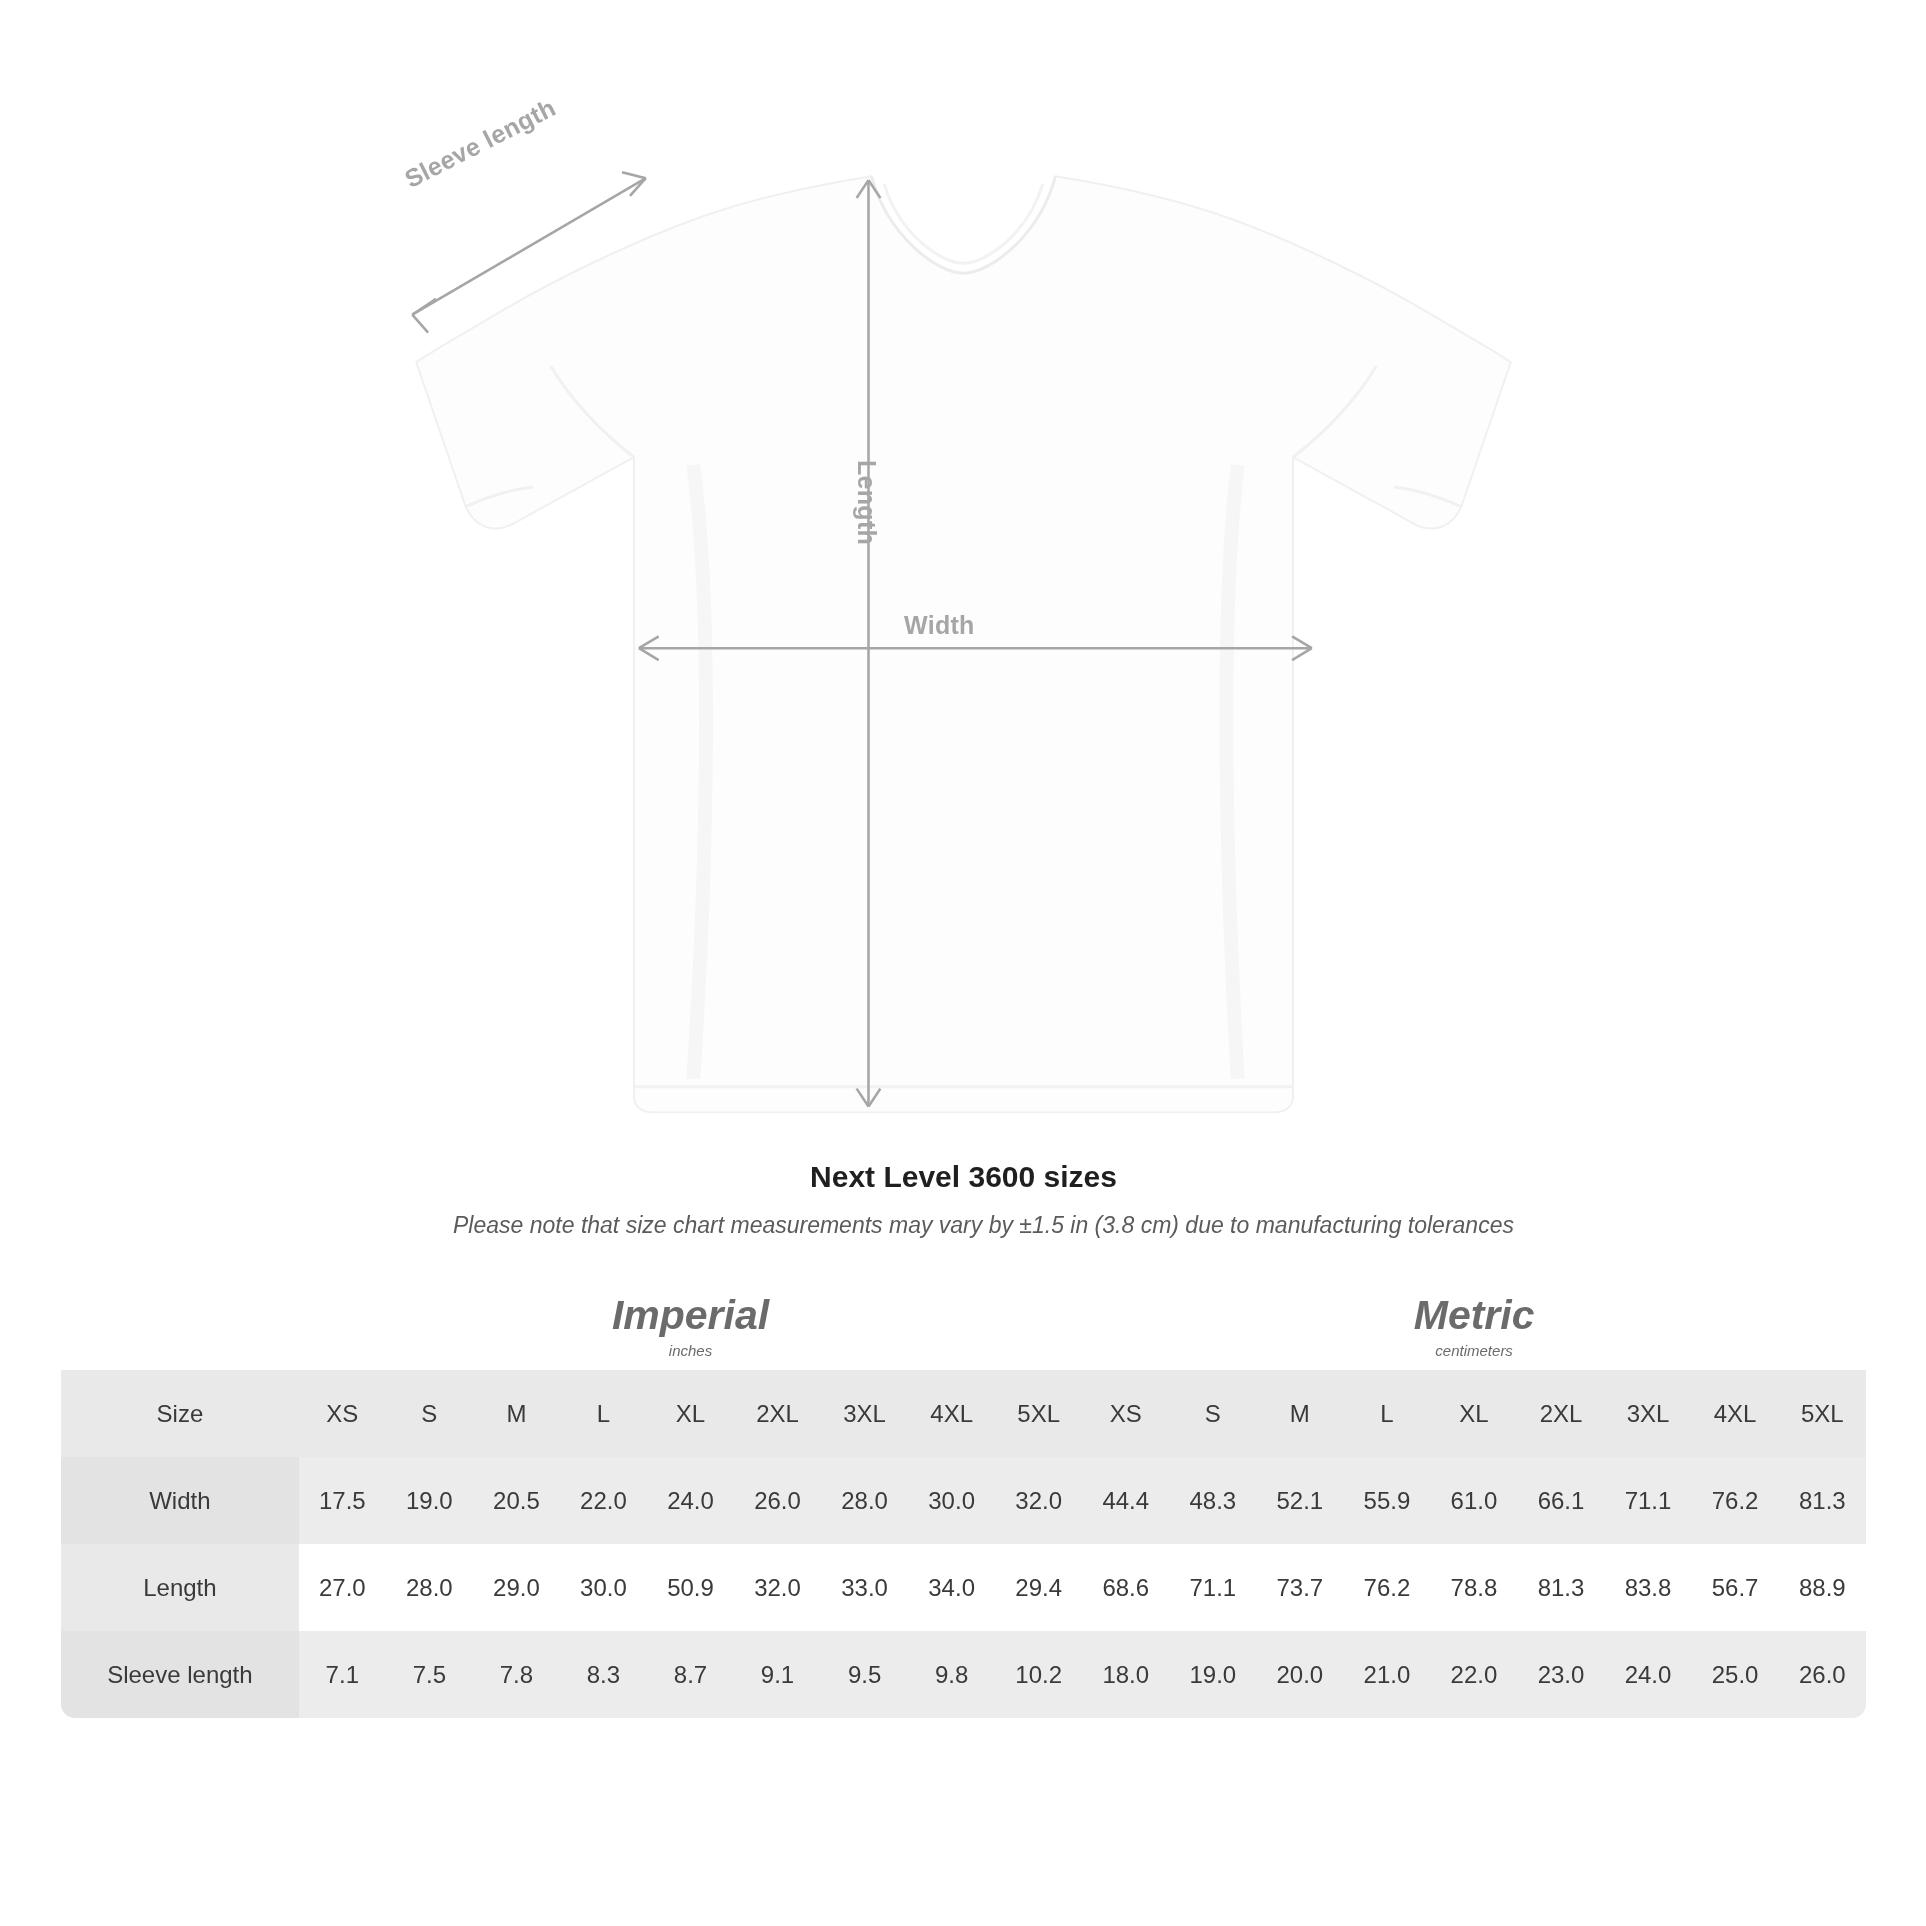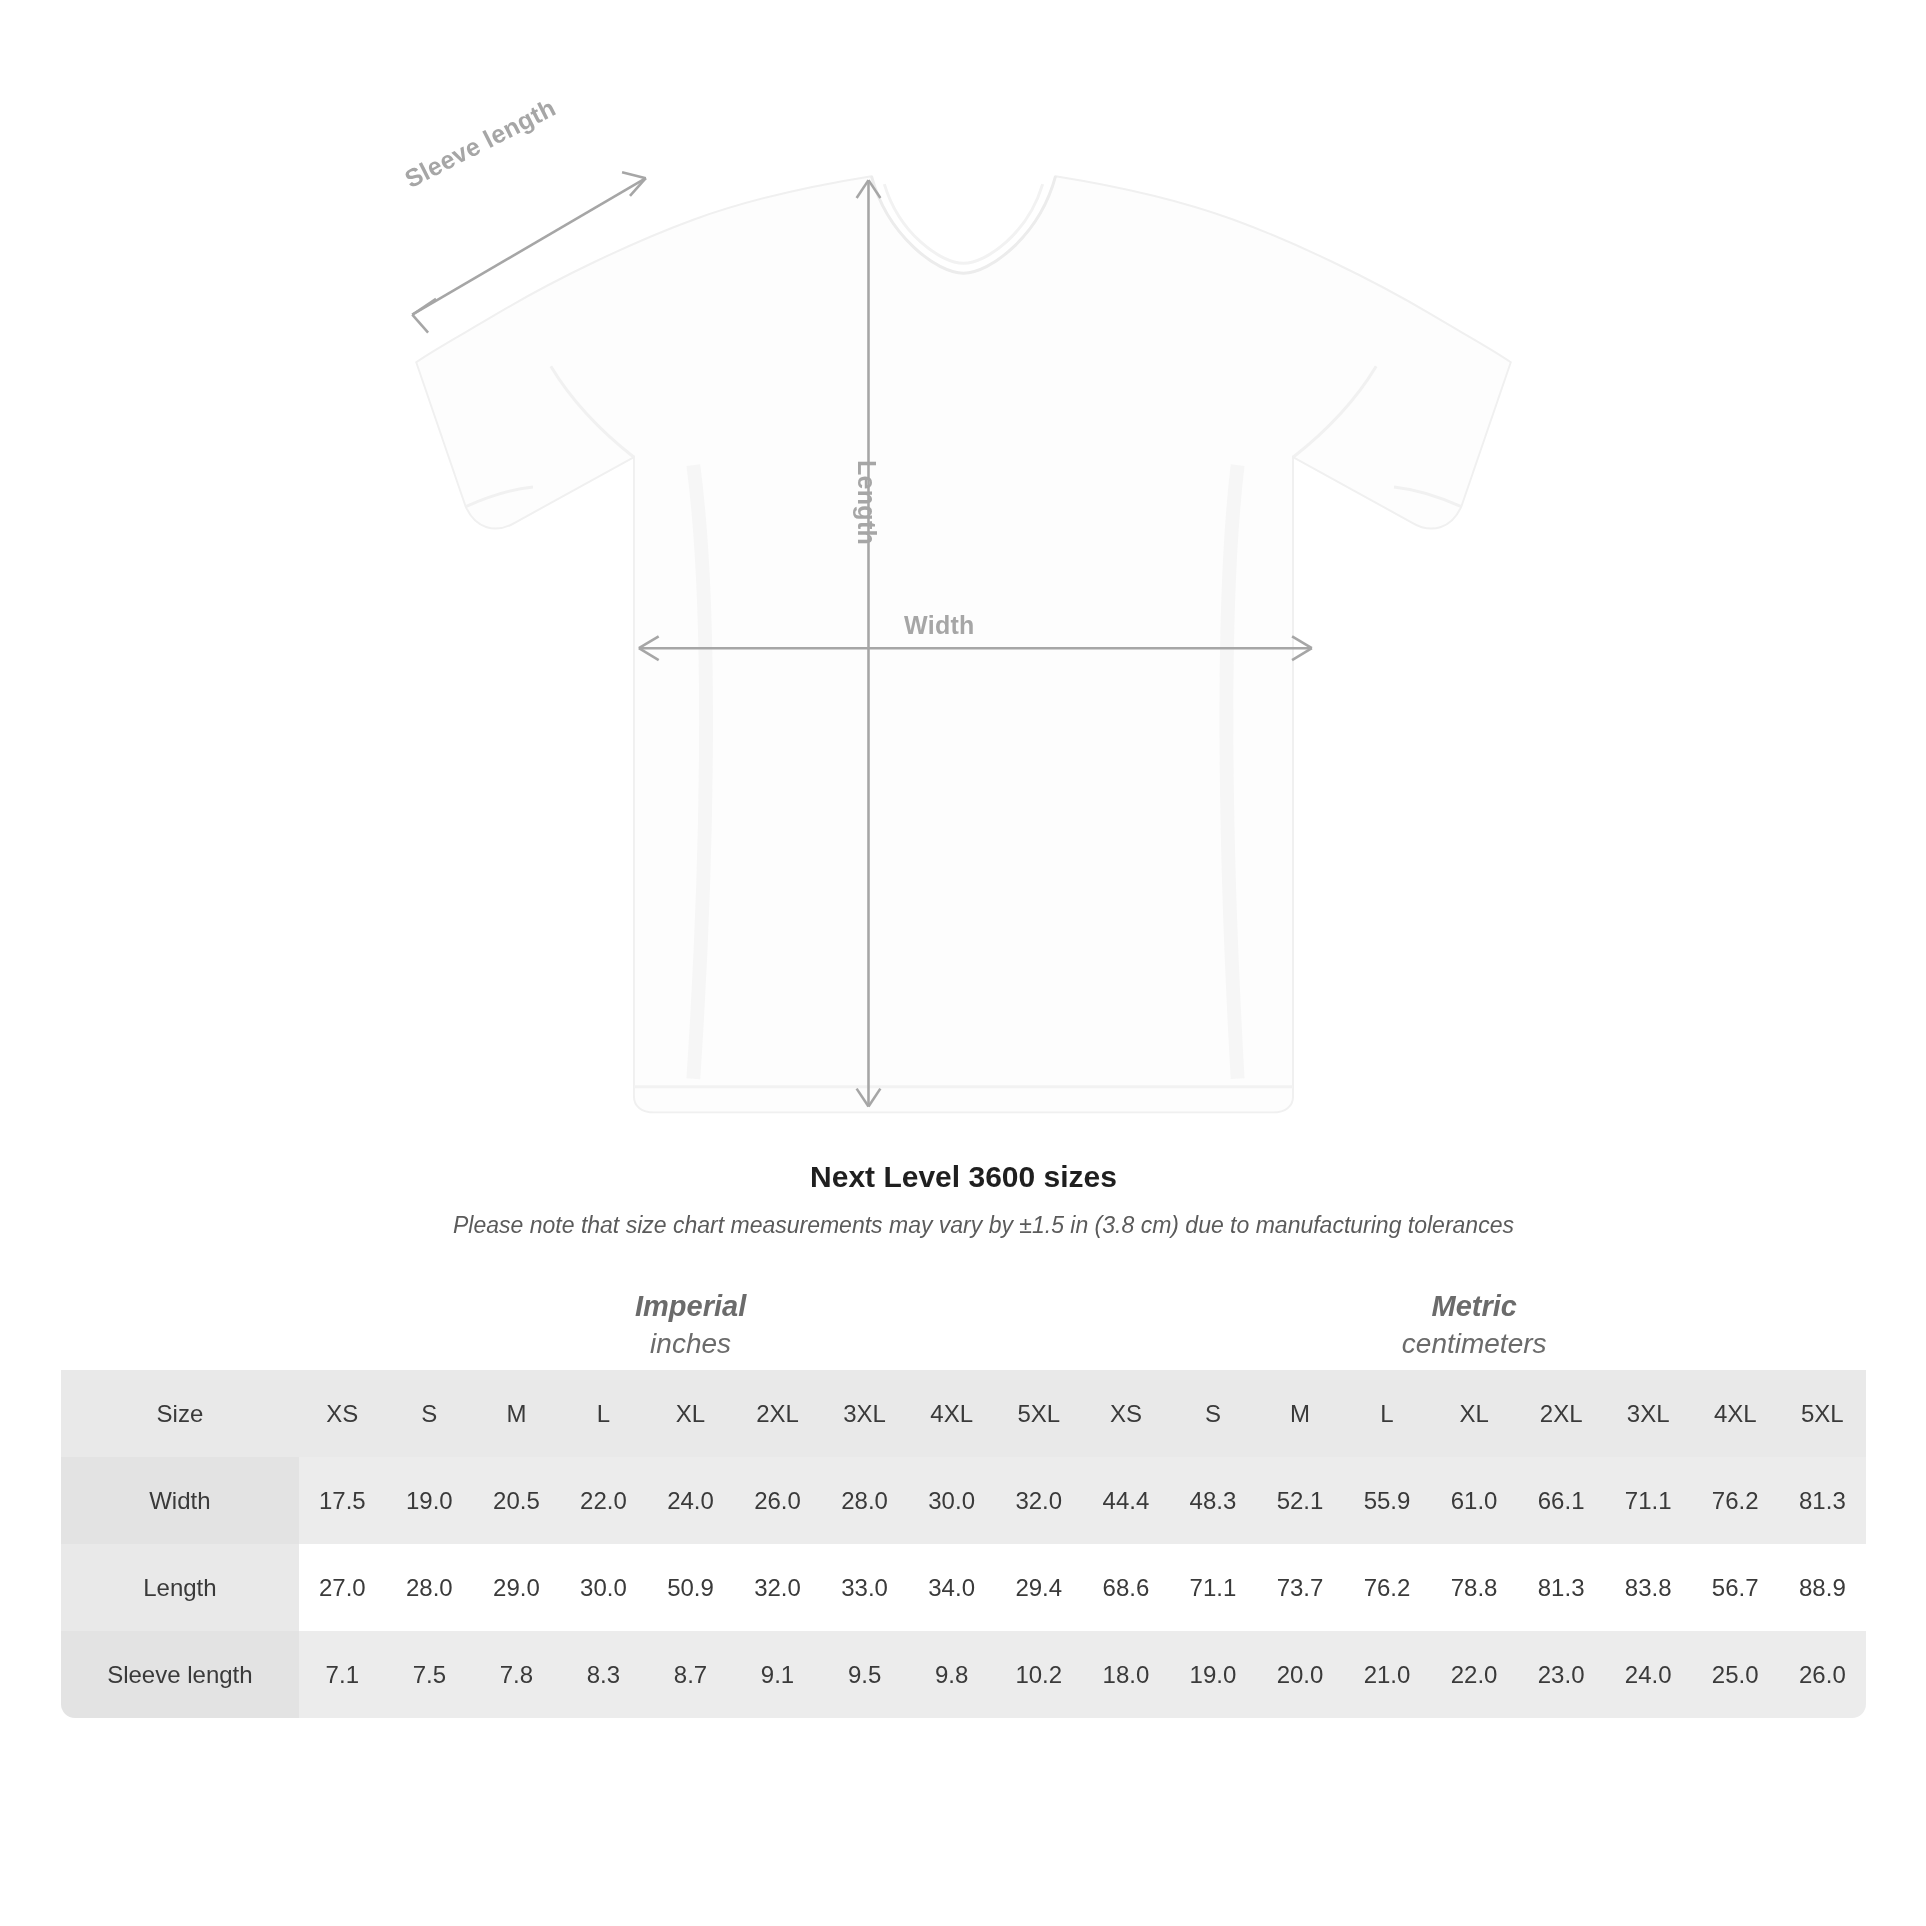--- a/index.html
+++ b/index.html
@@ -92,28 +92,28 @@
     padding: 0;
     height: 87px;
     vertical-align: middle;
     background: #ffffff;
   }
   .unit-header td {
     background: #e9e9e9;
     height: 117px;
   }
   .unit-name {
-    font-size: 29px;
+    font-size: 41px;
     font-style: italic;
     font-weight: bold;
     color: #6b6b6b;
     line-height: 1.15;
   }
   .unit-sub {
-    font-size: 28px;
+    font-size: 15px;
     font-style: italic;
     color: #6b6b6b;
     line-height: 1.4;
   }
   .row-head {
     font-weight: normal;
     color: #4a4a4a;
     font-size: 25px;
     background: #e9e9e9 !important;
   }

